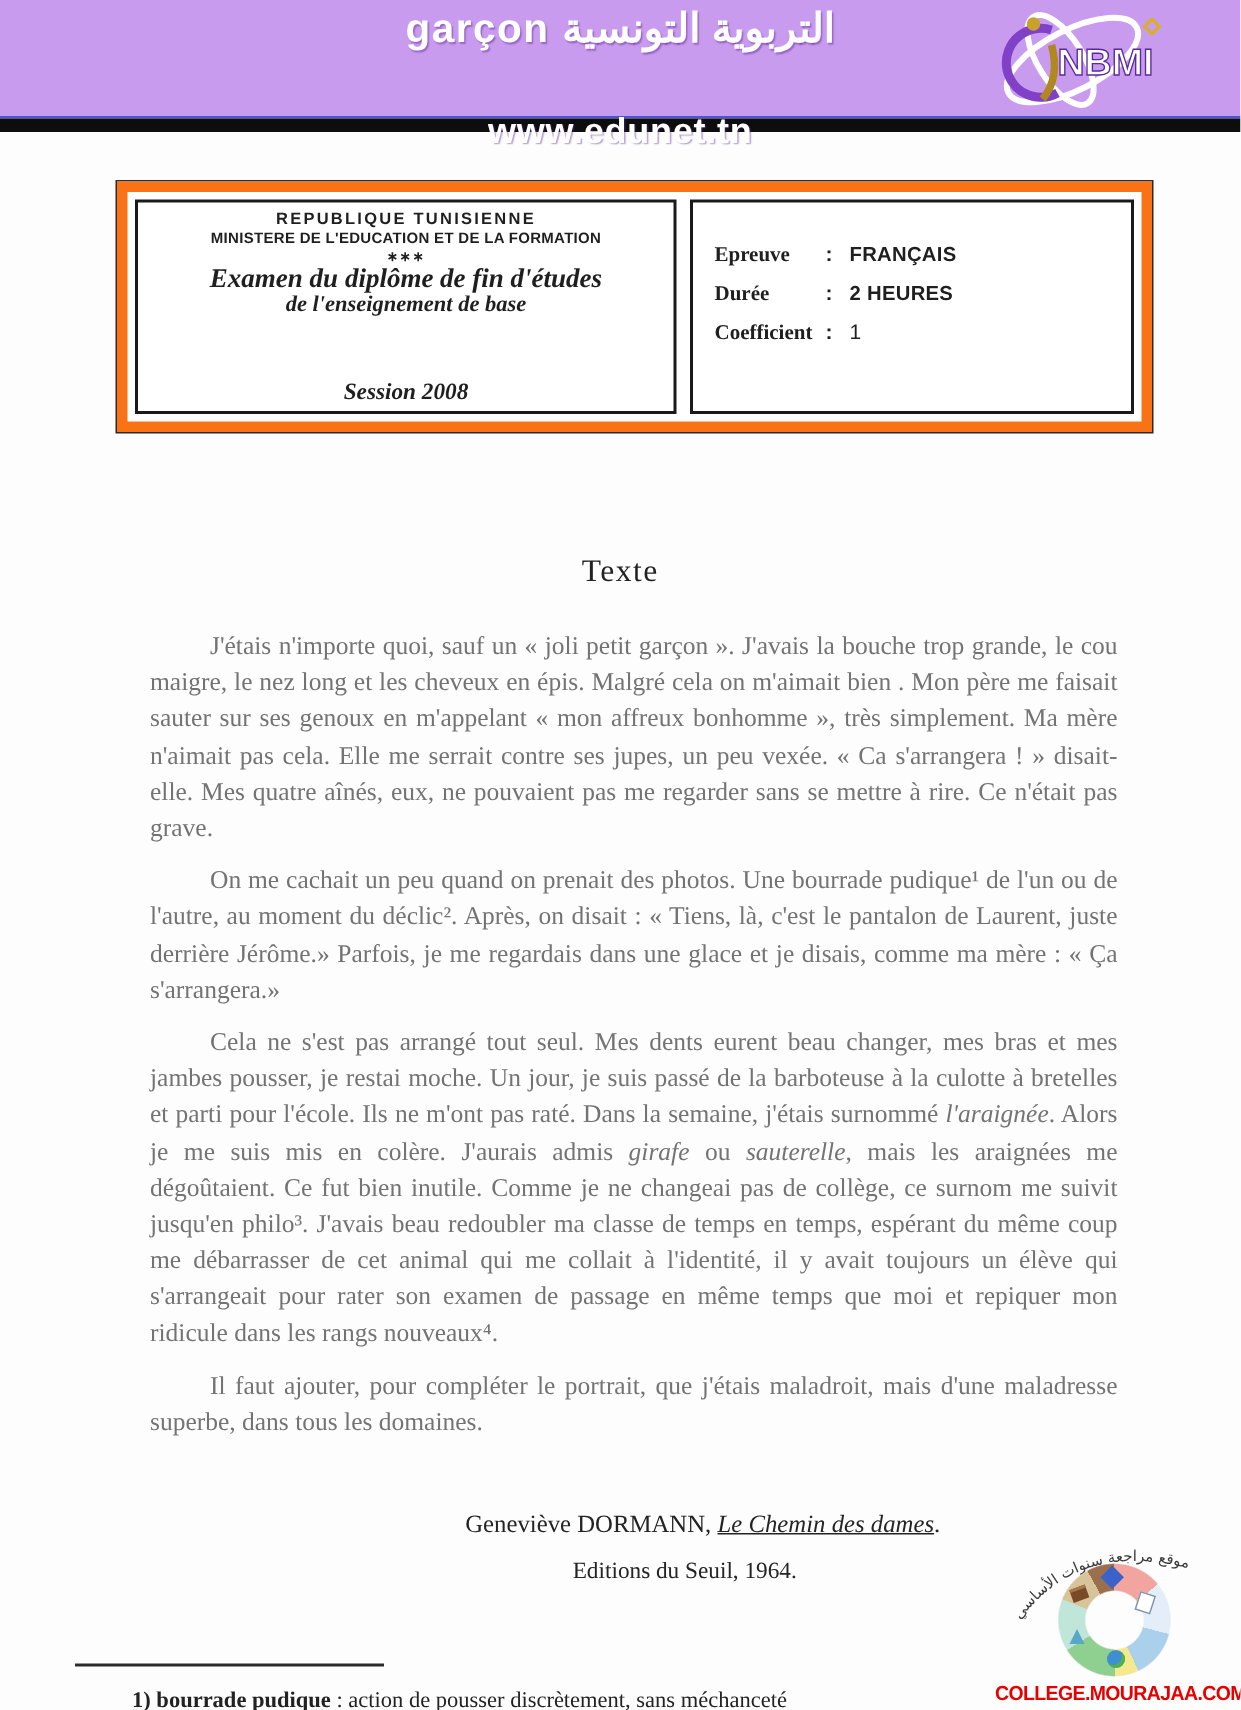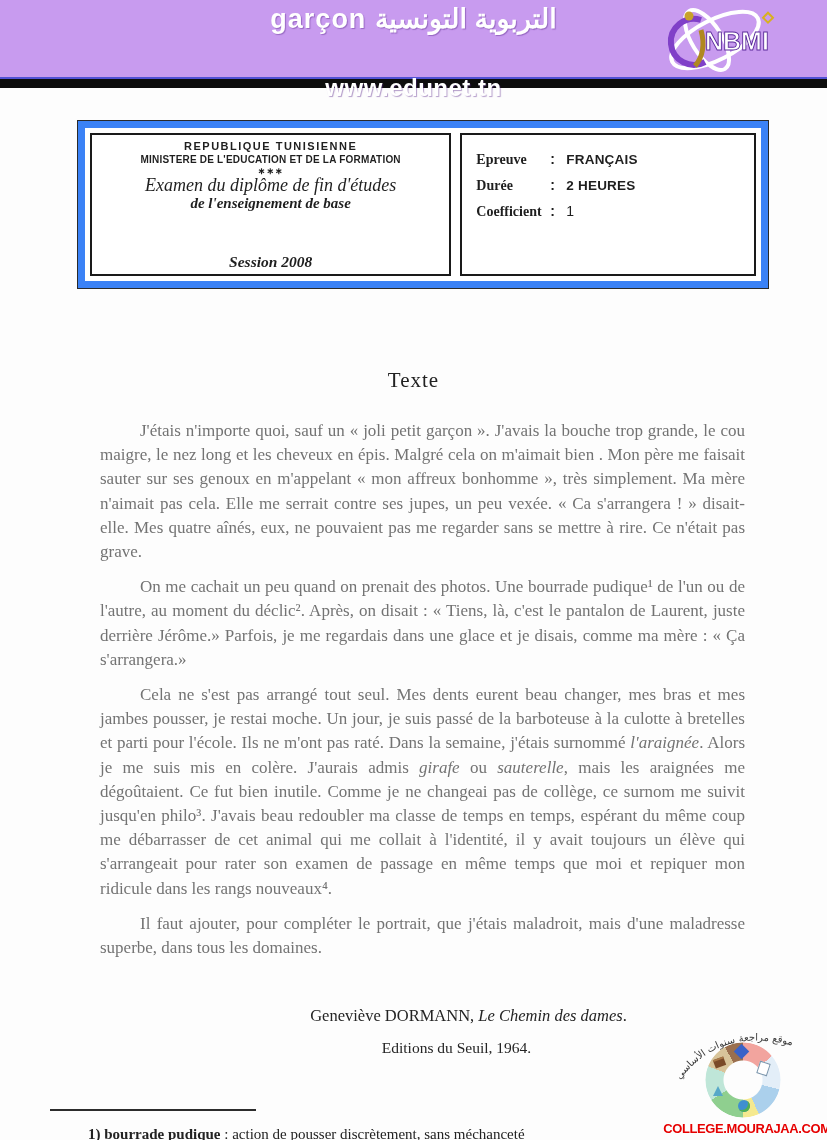--- a/index.html
+++ b/index.html
@@ -21,50 +21,50 @@
     text-shadow:1px 1px 1px rgba(90,40,140,.45);
     margin-top:39px;
   }
   .nbmi{position:absolute;top:2px;right:28px;width:150px;height:73px;}
   .blue-rule{width:827px;height:2px;background:#5151d4;}
   .black-bar{width:827px;height:9px;background:#0d0d0d;}
 
   
   .exam-box{
     margin:33px 0 0 78px;width:690px;box-sizing:border-box;
-    border:7px solid #3b82f6;background:#ffffff;padding:5px;
+    border:7px solid #f97316;background:#ffffff;padding:5px;
     display:flex;gap:9px;box-shadow:0 0 0 1px #2a2a2a;
   }
   .exam-panel{border:2px solid #1a1a1a;background:#fff;box-sizing:border-box;}
   .exam-left{flex:1.32;text-align:center;padding:5px 2px 4px 2px;}
-  .exam-right{flex:1;padding:16px 10px 4px 14px;}
+  .exam-right{flex:1;padding:26px 10px 4px 14px;}
   .eh-line1{font-size:11px;font-weight:bold;letter-spacing:1.5px;line-height:13px;font-family:"Liberation Sans",sans-serif;}
   .eh-line2{font-size:10px;font-weight:bold;letter-spacing:.2px;line-height:14px;font-family:"Liberation Sans",sans-serif;}
   .eh-stars{font-size:9px;font-weight:bold;line-height:8px;letter-spacing:1px;}
-  .eh-script1{font-size:18px;font-weight:normal;font-style:italic;line-height:19px;margin-top:1px;}
+  .eh-script1{font-size:18px;font-weight:bold;font-style:italic;line-height:19px;margin-top:1px;}
   .eh-script2{font-size:15px;font-weight:bold;font-style:italic;line-height:17px;font-family:Liberation Serif, serif;}
   .eh-script3{font-size:15.5px;font-weight:bold;font-style:italic;line-height:17px;margin-top:41px;}
   .exam-row{display:flex;align-items:baseline;height:26px;}
   .exam-row .lbl{width:74px;font-weight:bold;font-size:14px;}
   .exam-row .colon{width:16px;font-weight:bold;font-size:14px;font-family:"Liberation Sans",sans-serif;}
   .exam-row .val{font-family:"Liberation Sans",sans-serif;font-weight:bold;font-size:13.5px;letter-spacing:.2px;}
   .exam-row .val.plain{font-weight:normal;font-size:14px;}
 
   
   .doc-title{
     margin-top:80px;text-align:center;font-size:21px;letter-spacing:1px;color:#222;
   }
   .doc-text{margin:26px 82px 0 100px;}
   .doc-text p{
     margin:0 0 11px 0;font-size:17px;line-height:24.2px;text-align:justify;
     text-indent:40px;color:#737373;
   }
   .seg-i{font-style:italic;}
   .seg-b{font-weight:bold;}
-  .seg-u{}
+  .seg-u{text-decoration:underline;}
   .attribution{
     margin-top:46px;text-align:center;font-size:16.5px;transform:translateX(55px);color:#242424;
   }
   .edition{
     margin-top:13px;text-align:center;font-size:15.5px;transform:translateX(43px);color:#242424;
   }
   
   .footnote-rule{position:absolute;left:50px;top:1109px;width:206px;height:2px;background:#2c2c2c;}
   .footnote{
     position:absolute;left:88px;top:1126px;width:600px;font-size:15px;color:#222;

